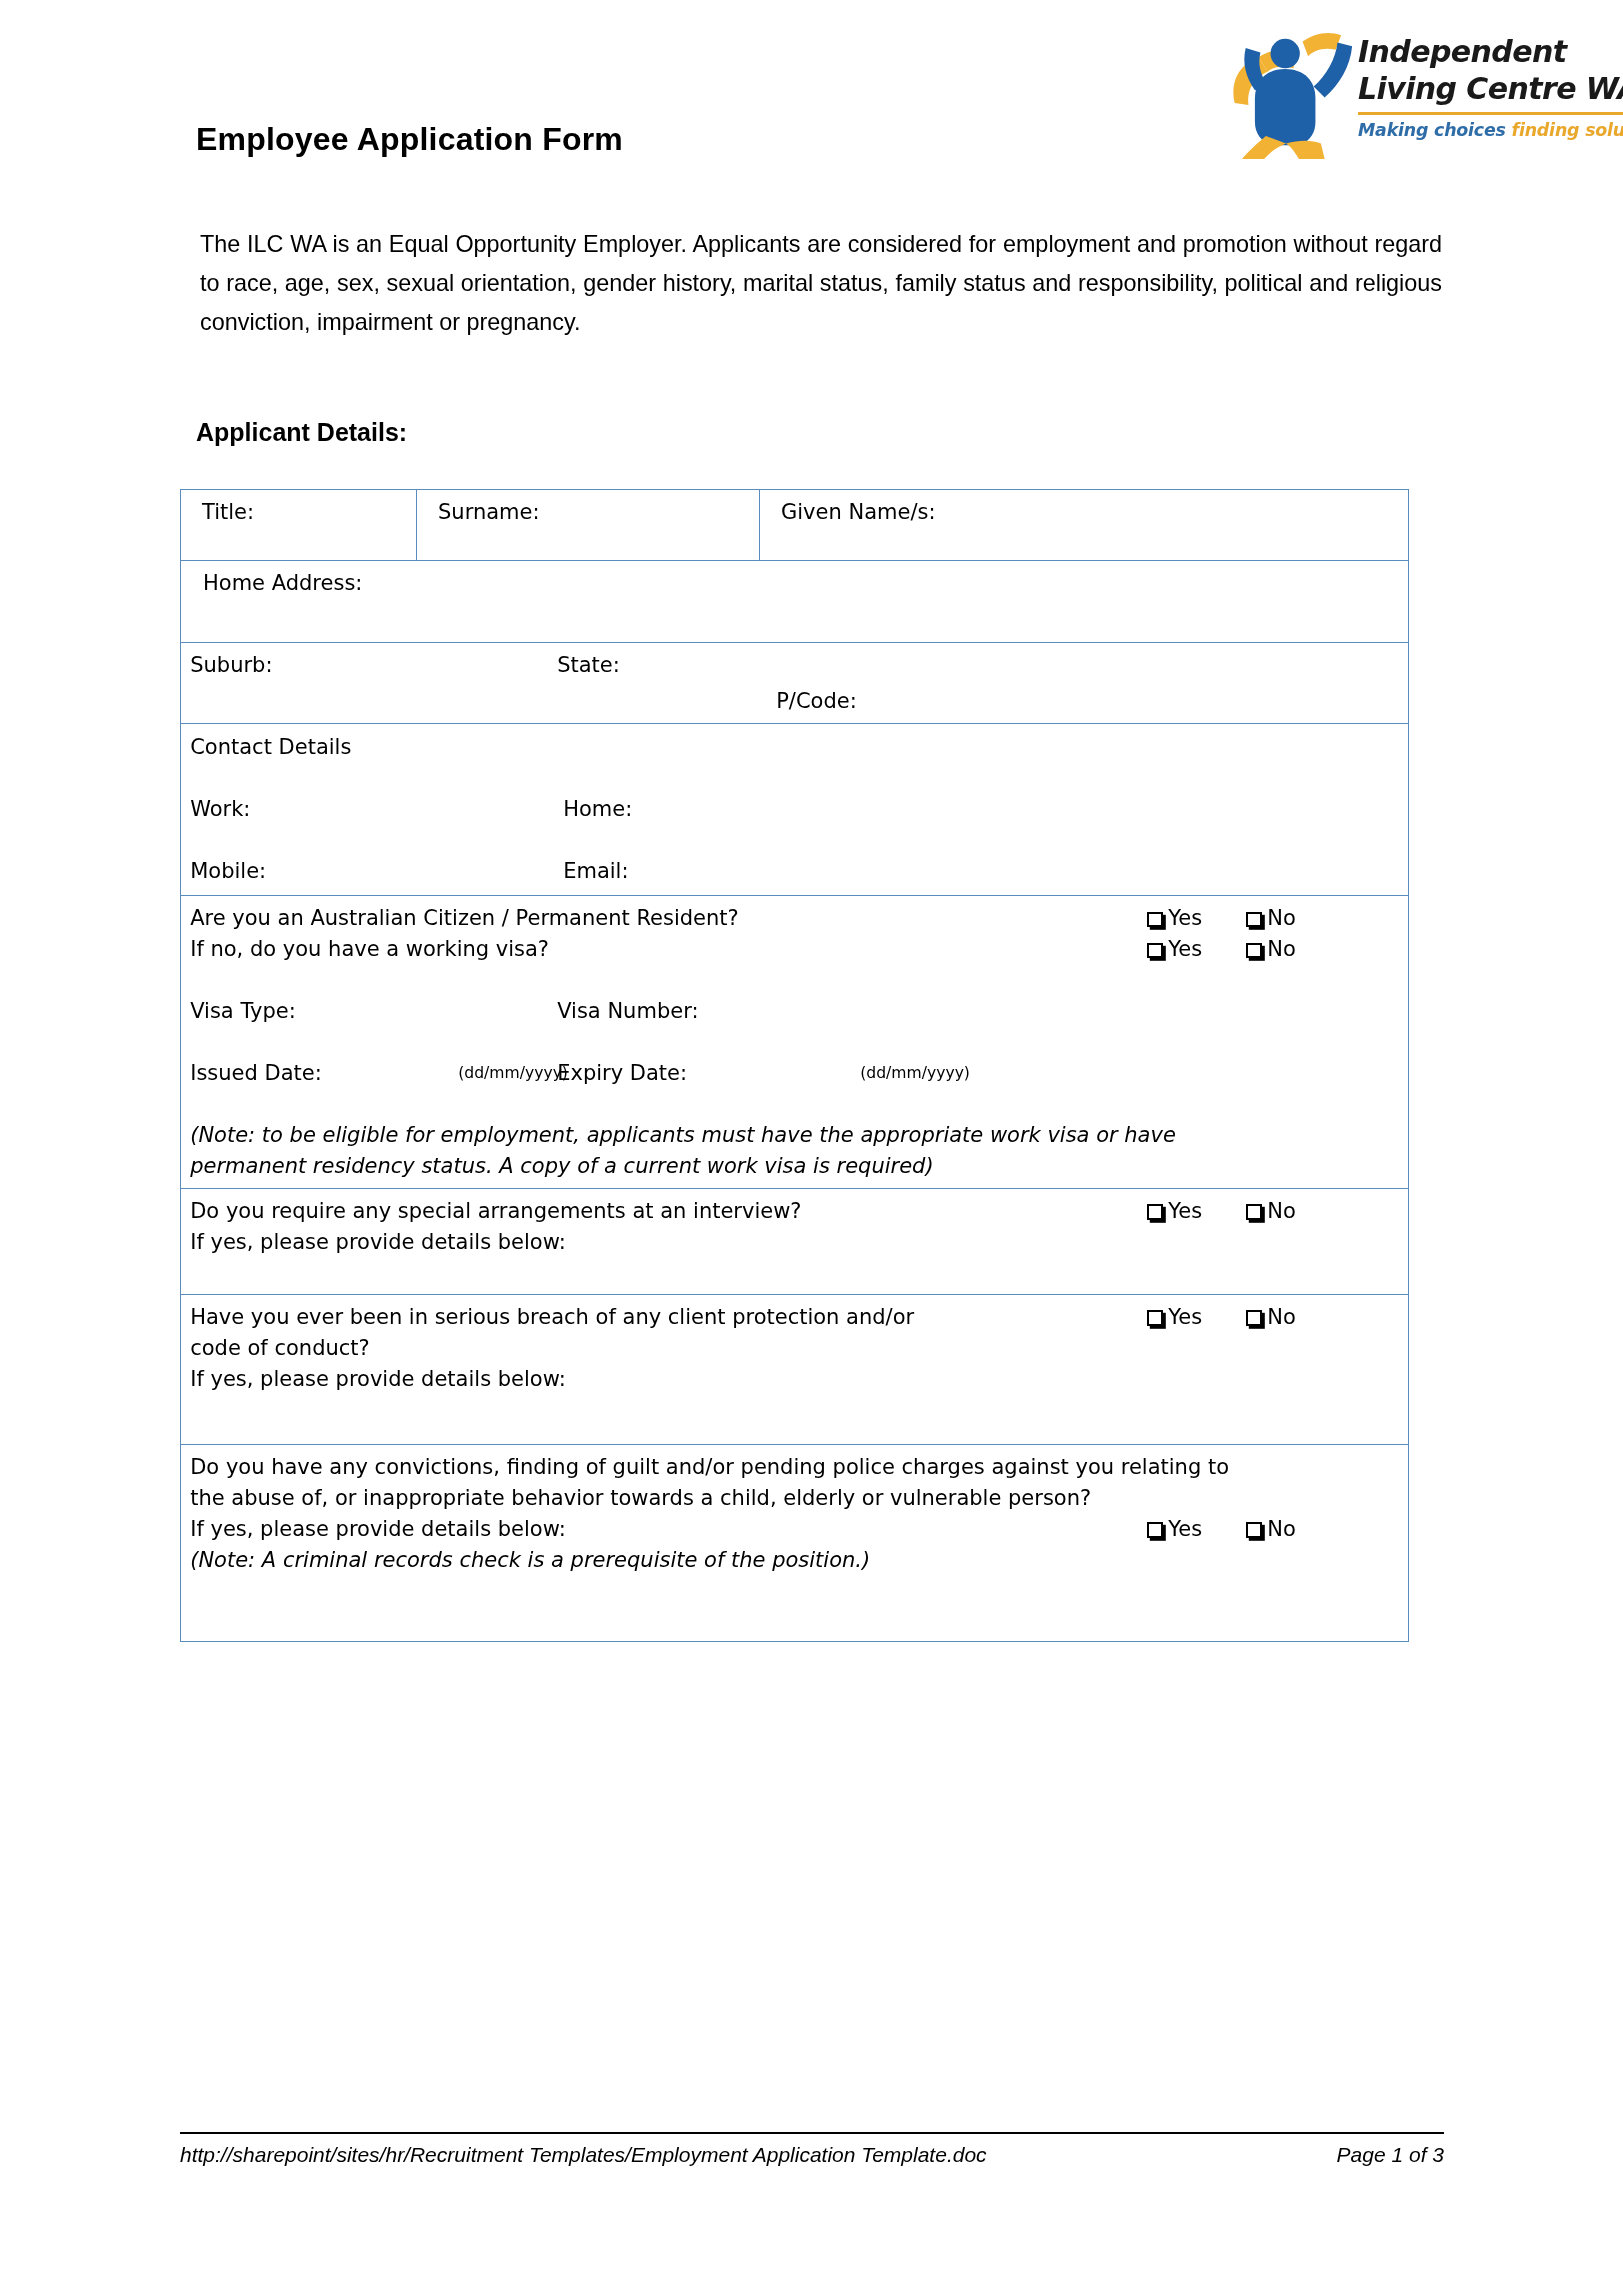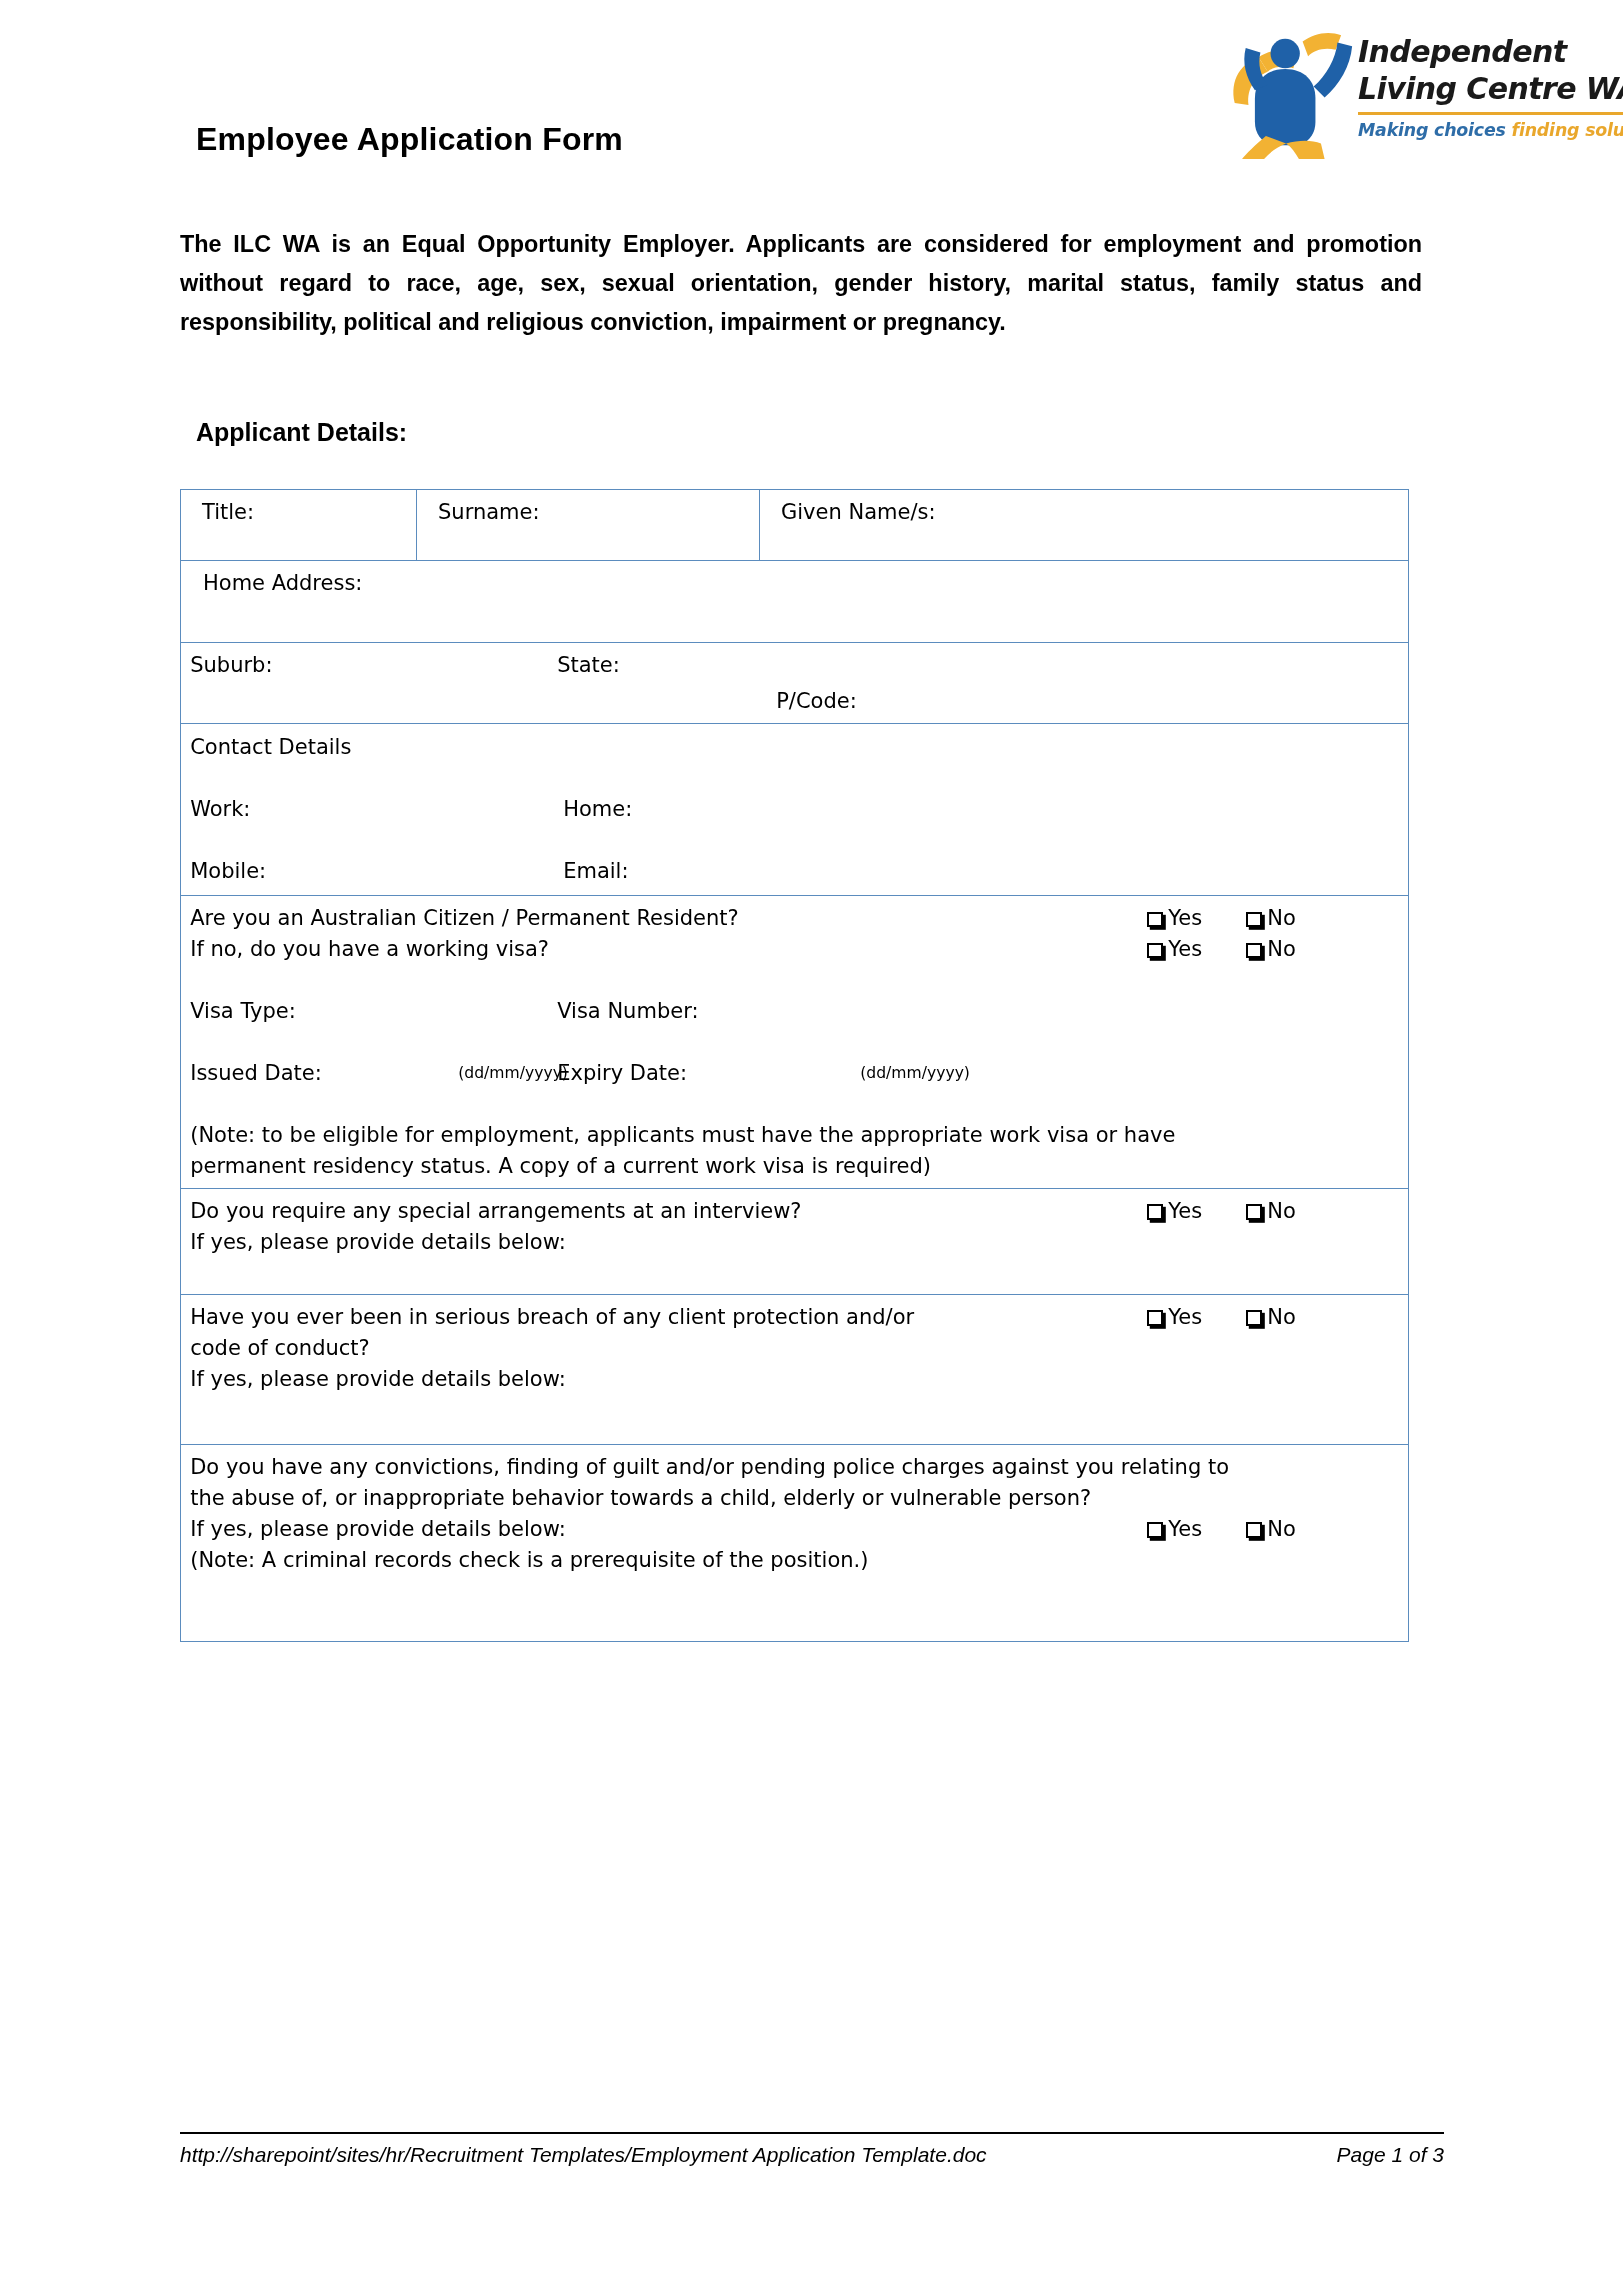--- a/index.html
+++ b/index.html
@@ -86,27 +86,26 @@
     font-size: 17.4px;
     white-space: nowrap;
     letter-spacing: -0.2px;
   }
   .tag-a { color: #2E6DA8; }
   .tag-b { color: #E9A72C; }
 
   
   .intro {
     position: absolute;
-    left: 180px;
+    left: 200px;
     top: 225px;
     width: 1242px;
     font-size: 23.4px;
     line-height: 39px;
     text-align: justify;
-    font-weight: bold;
   }
 
   .section-heading {
     position: absolute;
     left: 196px;
     top: 418px;
     font-size: 25px;
     font-weight: bold;
   }
 
@@ -179,20 +178,21 @@
     display: inline-block;
     width: 15.6px;
     height: 15.6px;
     border: 2.8px solid #000;
     box-shadow: 2.8px 2.8px 0 0 #000;
     box-sizing: border-box;
     vertical-align: -0.9px;
   }
 
   .note-it {
+    font-style: italic;
     font-family: "DejaVu Sans", sans-serif;
   }
   .spacer-line { height: 31px; }
 
   
   .footer-rule {
     position: absolute;
     left: 180px;
     top: 2132px;
     width: 1264px;

